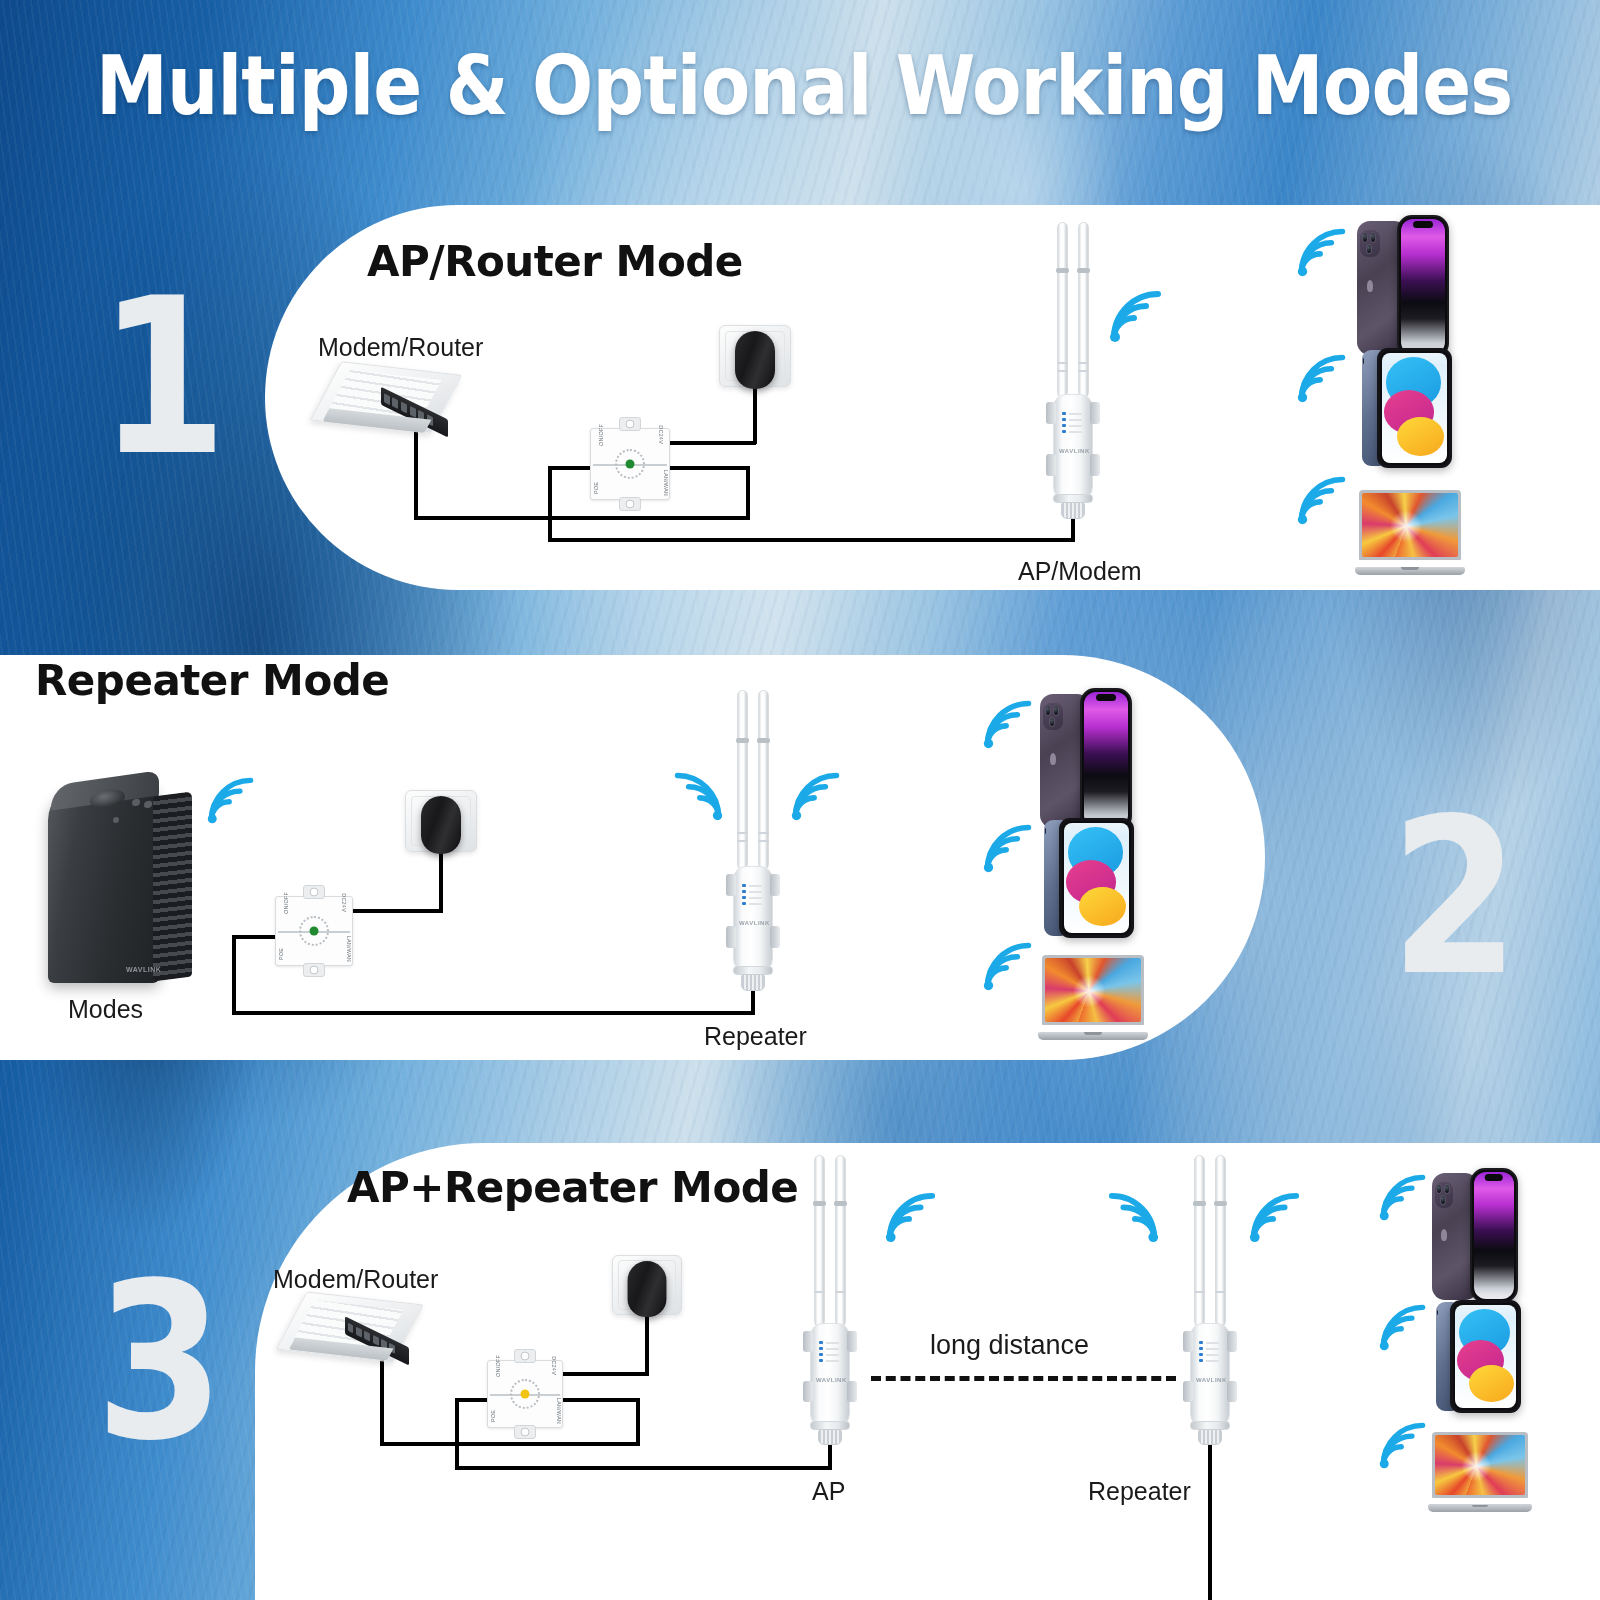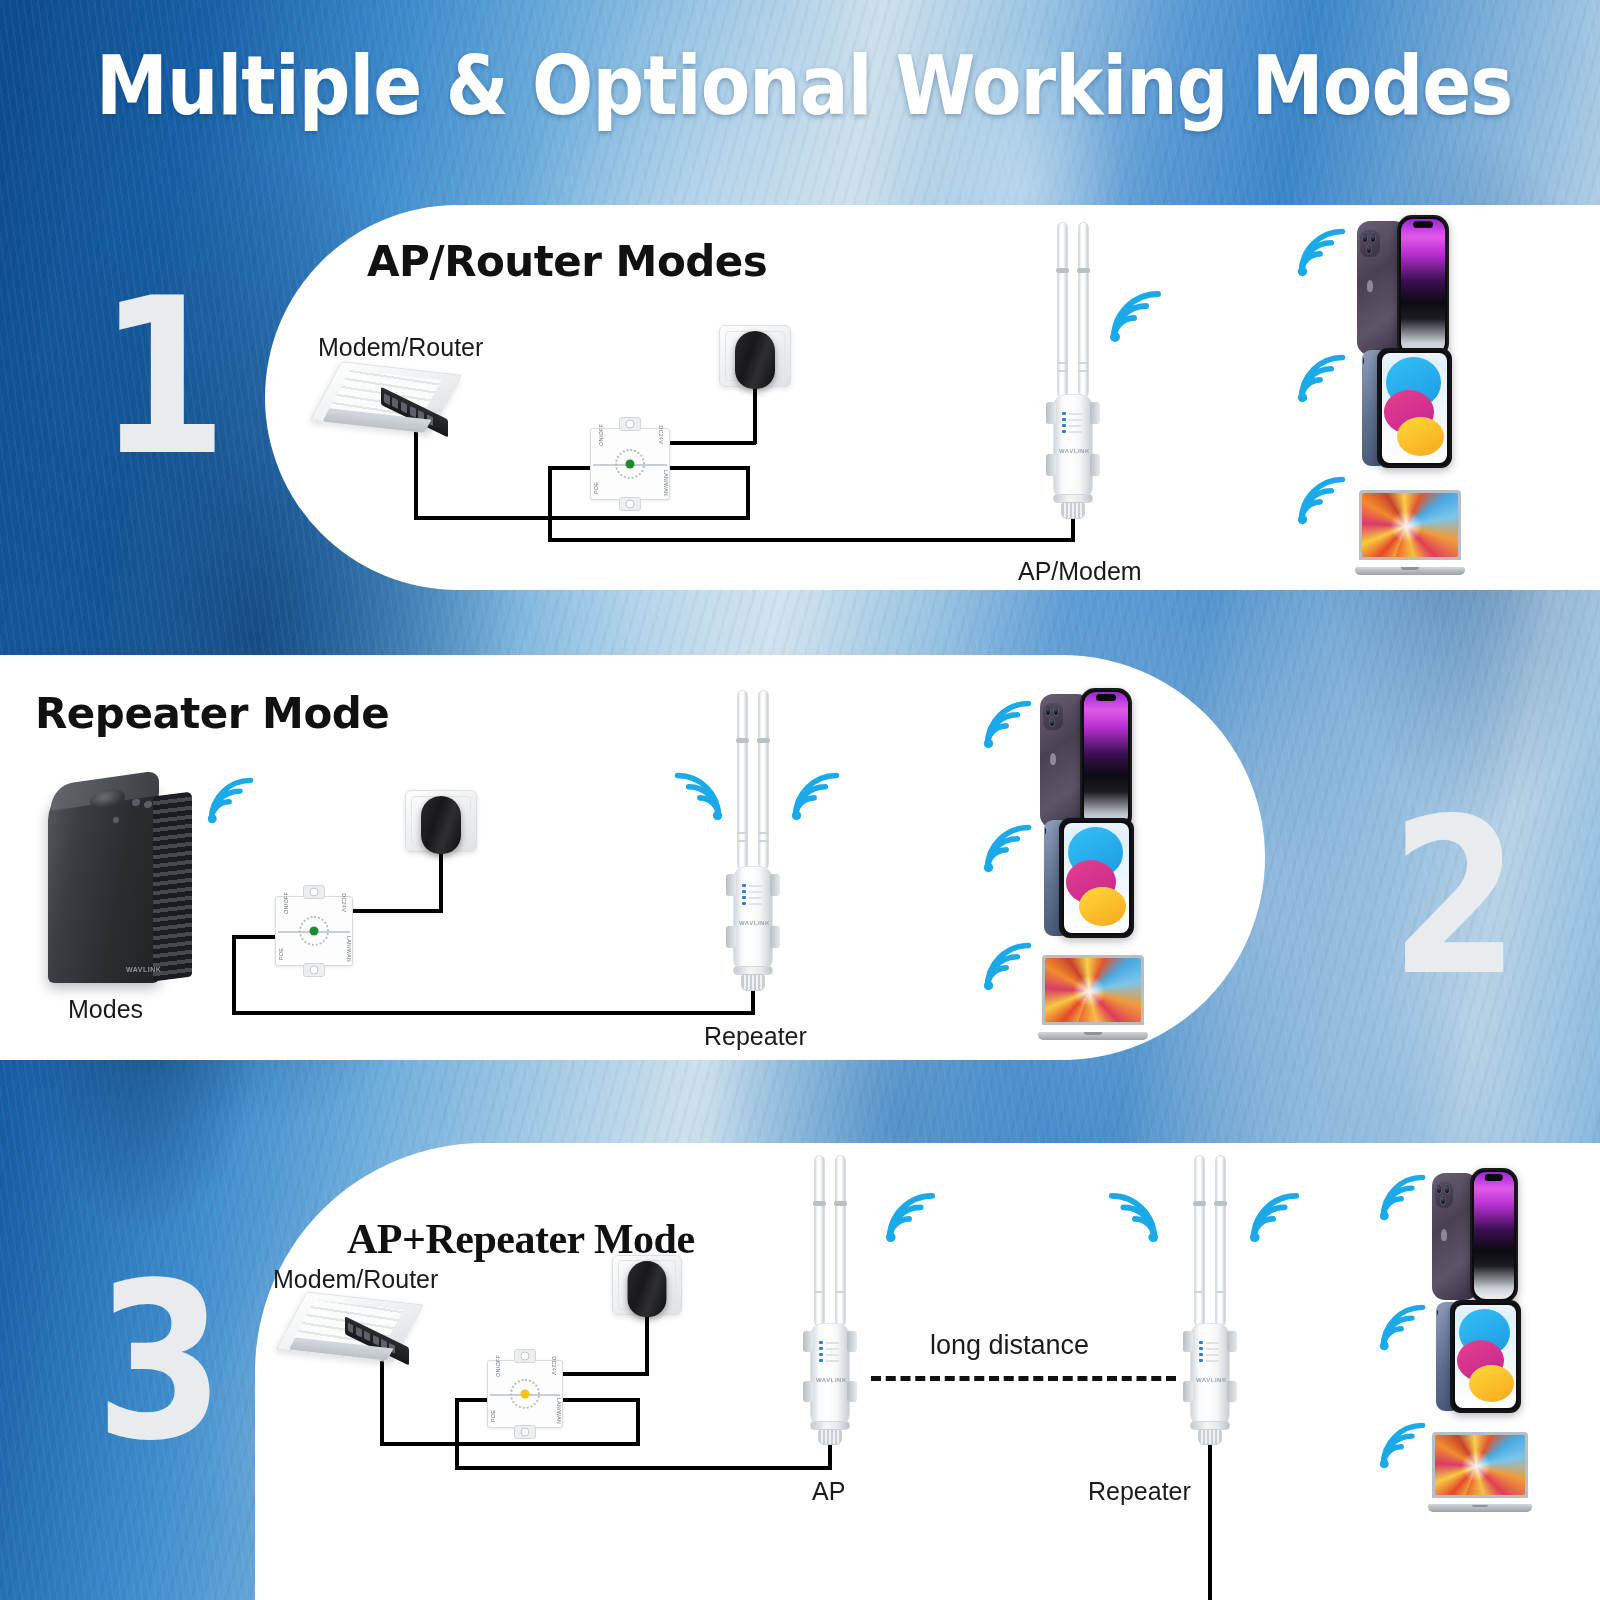--- a/index.html
+++ b/index.html
@@ -61,22 +61,22 @@
   #num3 { left:85px;  top:1255px; }
 
   
   .modetitle {
     position:absolute; z-index:6; color:#111;
     font-family:"DejaVu Sans", sans-serif;
     font-weight:bold; font-size:42px; white-space:nowrap;
     letter-spacing:-.5px;
   }
   #mt1 { left:367px; top:237px; }
-  #mt2 { left:35px;  top:689px; }
-  #mt3 { left:347px; top:1215px;font-family:Liberation Serif, serif; }
+  #mt2 { left:35px;  top:656px; }
+  #mt3 { left:347px; top:1163px; }
 
   
   .devlabel {
     position:absolute; z-index:6; color:#1a1a1a;
     font-family:"Liberation Sans", sans-serif;
     font-weight:300; font-size:25px; white-space:nowrap;
   }
 
   
   .wire { position:absolute; background:#000; z-index:4; }
@@ -326,21 +326,21 @@
 <div id="title">Multiple &amp; Optional Working Modes</div>
 
 <div class="panel" id="panel1"></div>
 <div class="panel" id="panel2"></div>
 <div class="panel" id="panel3"></div>
 
 <div class="stepnum" id="num1">1</div>
 <div class="stepnum" id="num2">2</div>
 <div class="stepnum" id="num3">3</div>
 
-<div class="modetitle" id="mt1">AP/Router Modes</div>
+<div class="modetitle" id="mt1">AP/Router Mode</div>
 <div class="modetitle" id="mt2">Repeater Mode</div>
 <div class="modetitle" id="mt3">AP+Repeater Mode</div>
 
 <div class="devlabel" style="left:318px; top:333px;">Modem/Router</div>
 
 <div class="modem" style="left:322px; top:368px; width:128px; height:80px;">
   <div class="top"></div>
     <div class="vents"></div>
   <div class="front">
     <div class="port" style="left:4%;"></div>

